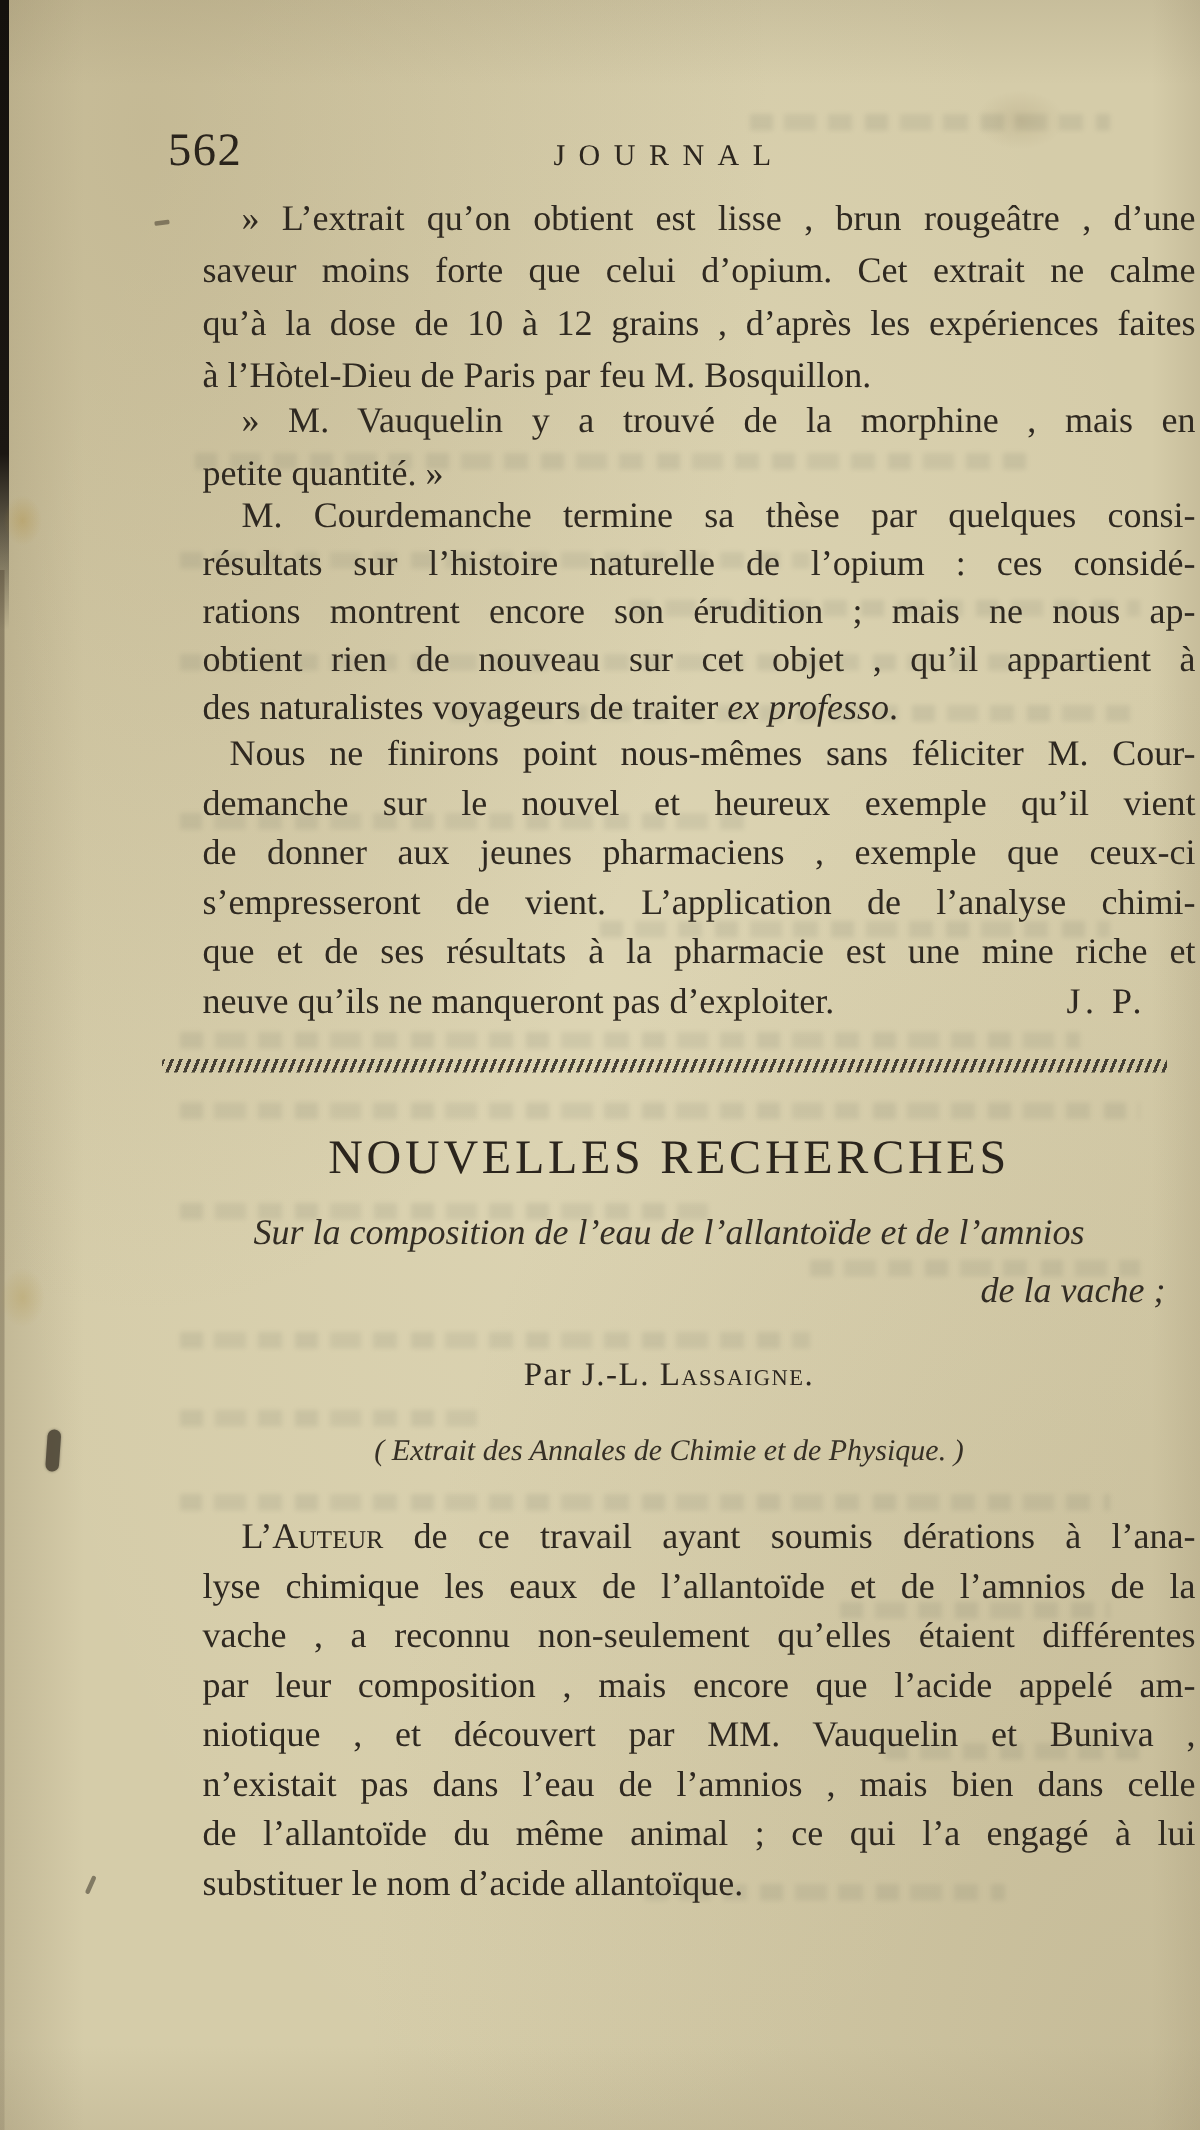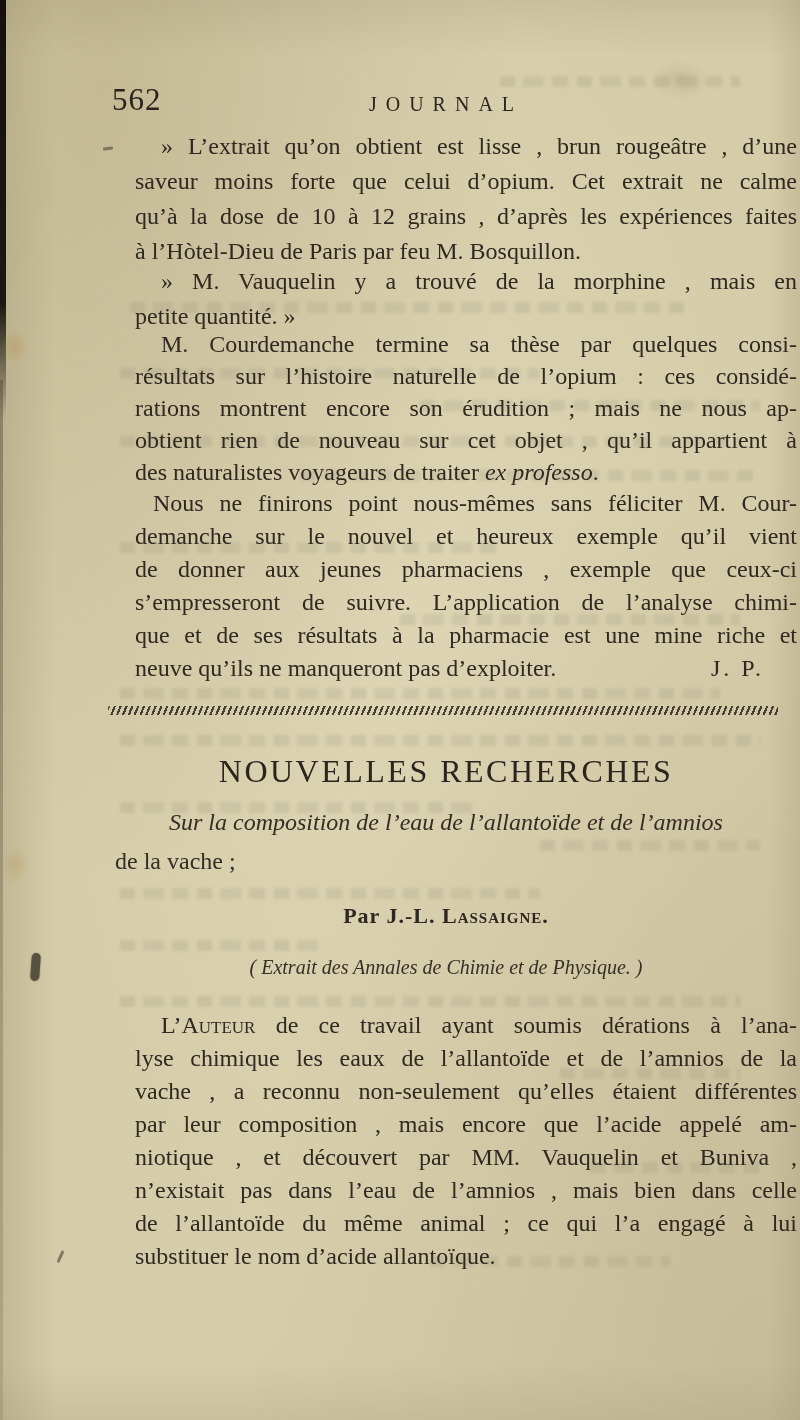--- a/index.html
+++ b/index.html
@@ -55,24 +55,24 @@
     background:repeating-linear-gradient(112deg,
       rgba(43,38,30,.85) 0 2.1px, rgba(43,38,30,0) 2.1px 5.4px);
     border-radius:2px;
   }
   .sec-title{
     position:absolute;left:115px;top:753px;width:662px;
     text-align:center;font-size:32px;letter-spacing:2.5px;color:#2b251d;
   }
   .sub1{position:absolute;left:70px;top:809px;width:752px;text-align:center;
     font-size:24px;font-style:italic;color:#332d24;}
-  .sub2{position:absolute;left:115px;top:848px;width:662px;text-align:left;
-    font-size:24px;color:#332d24;}
+  .sub2{position:absolute;left:115px;top:848px;width:662px;text-align:right;
+    font-size:24px;font-style:italic;color:#332d24;}
   .byline{position:absolute;left:115px;top:903px;width:662px;text-align:center;
-    font-size:22px;color:#2e2820;letter-spacing:1px;font-weight:bold;}
+    font-size:22px;color:#2e2820;letter-spacing:1px;}
   .source{position:absolute;left:115px;top:956px;width:662px;text-align:center;
     font-size:20px;font-style:italic;color:#363026;}
   .ghost{
     position:absolute;height:11px;
     background:repeating-linear-gradient(90deg,
       rgba(108,112,94,.34) 0 15px, rgba(108,112,94,0) 15px 23px,
       rgba(108,112,94,.28) 23px 44px, rgba(108,112,94,0) 44px 52px,
       rgba(108,112,94,.31) 52px 68px, rgba(108,112,94,0) 68px 77px);
     filter:blur(1.6px);
     opacity:.42;
@@ -155,21 +155,21 @@
     <div class="ln">résultats sur l’histoire naturelle de l’opium : ces considé-</div>
     <div class="ln">rations montrent encore son érudition ; mais ne nous ap-</div>
     <div class="ln">obtient rien de nouveau sur cet objet , qu’il appartient à</div>
     <div class="ln end"><span>des naturalistes voyageurs de traiter </span><span class="it">ex professo</span><span>.</span></div>
   </div>
 
   <div class="col lh33" style="top:487px">
     <div class="ln ind-sm">Nous ne finirons point nous-mêmes sans féliciter M. Cour-</div>
     <div class="ln">demanche sur le nouvel et heureux exemple qu’il vient</div>
     <div class="ln">de donner aux jeunes pharmaciens , exemple que ceux-ci</div>
-    <div class="ln">s’empresseront de suivre. L’application de l’analyse chimi-</div>
+    <div class="ln">s’empresseront de vient. L’application de l’analyse chimi-</div>
     <div class="ln">que et de ses résultats à la pharmacie est une mine riche et</div>
     <div class="ln end" style="position:relative"><span>neuve qu’ils ne manqueront pas d’exploiter.</span><span class="sig">J. P.</span></div>
   </div>
 
   <div class="rule"></div>
 
   <div class="sec-title">NOUVELLES RECHERCHES</div>
   <div class="sub1">Sur la composition de l’eau de l’allantoïde et de l’amnios</div>
   <div class="sub2">de la vache ;</div>
   <div class="byline"><span>Par J.-L. </span><span class="sc">Lassaigne.</span></div>

